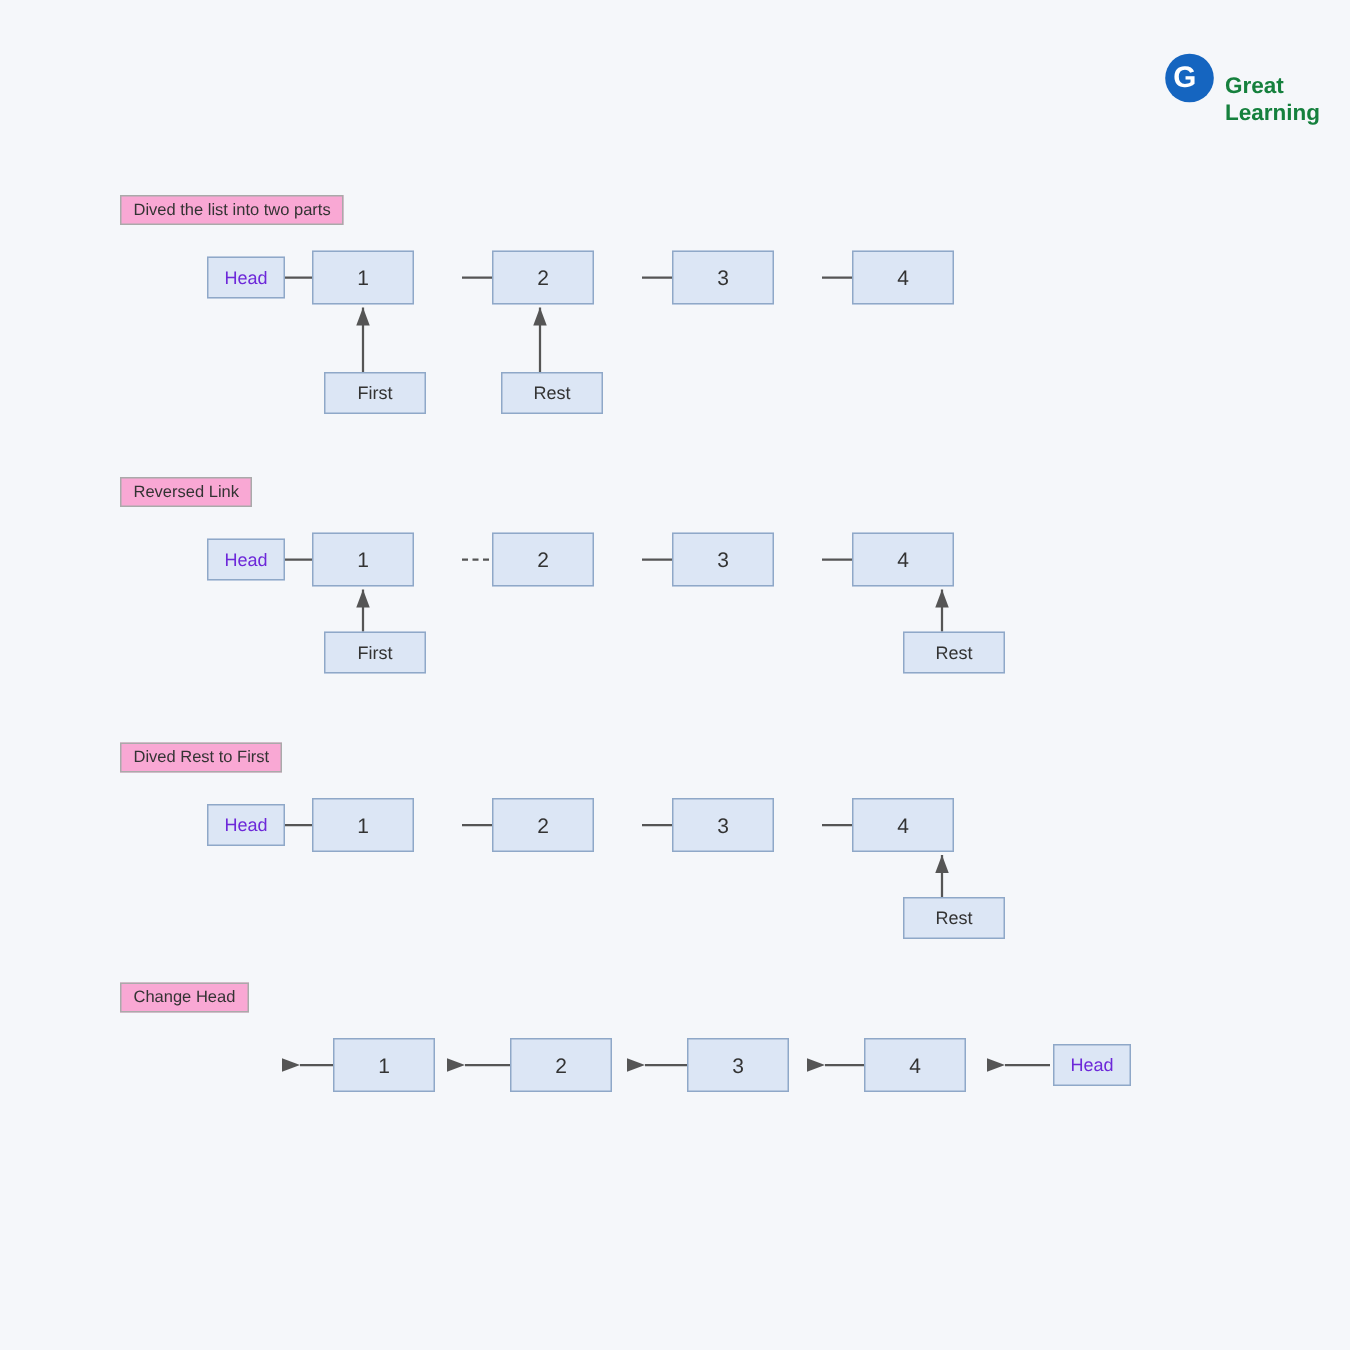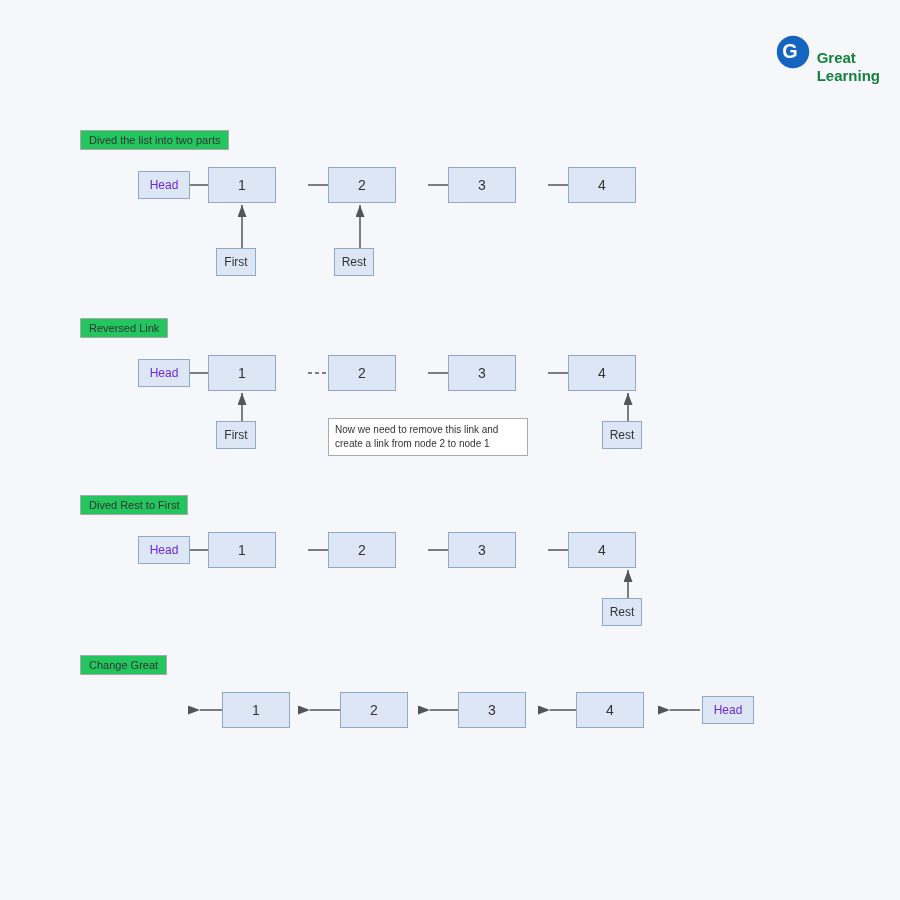--- a/index.html
+++ b/index.html
@@ -32,21 +32,21 @@
       margin-top: 31px;
     }
 
     .section {
       position: absolute;
     }
 
     .section-label {
       display: inline-block;
       border: 1px solid #aaa;
-      background: #22c55e;
+      background: #f9a8d4;
       padding: 3px 8px;
       font-size: 11px;
       color: #333;
       margin-bottom: 6px;
     }
 
     .node-box {
       display: inline-flex;
       align-items: center;
       justify-content: center;
@@ -56,21 +56,21 @@
       background: #dce6f5;
       font-size: 14px;
       color: #333;
       position: absolute;
     }
 
     .label-box {
       display: inline-flex;
       align-items: center;
       justify-content: center;
-      width: 40px;
+      width: 68px;
       height: 28px;
       border: 1.5px solid #8fa8c8;
       background: #dce6f5;
       font-size: 12px;
       color: #333;
       position: absolute;
     }
 
     .head-box {
       display: inline-flex;
@@ -188,21 +188,20 @@
   <div class="node-box" style="left:248px; top:37px;">2</div>
   
   <div class="node-box" style="left:368px; top:37px;">3</div>
   
   <div class="node-box" style="left:488px; top:37px;">4</div>
   
   <div class="label-box" style="left:136px; top:103px;">First</div>
   
   <div class="label-box" style="left:522px; top:103px;">Rest</div>
   
-  <div class="annotation-box" style="left:248px; top:100px;">Now we need to remove this link and create a link from node 2 to node 1</div>
 </div>
 
 <div class="section" style="top:495px; left:80px; width:700px; height:160px;">
   <div class="section-label">Dived Rest to First</div>
 
   <svg class="arrows" width="700" height="160">
     <defs>
       <marker id="arrowhead3" markerWidth="8" markerHeight="6" refX="8" refY="3" orient="auto">
         <polygon points="0 0, 8 3, 0 6" fill="#555"></polygon>
       </marker>
@@ -227,21 +226,21 @@
   <div class="node-box" style="left:248px; top:37px;">2</div>
   
   <div class="node-box" style="left:368px; top:37px;">3</div>
   
   <div class="node-box" style="left:488px; top:37px;">4</div>
   
   <div class="label-box" style="left:522px; top:103px;">Rest</div>
 </div>
 
 <div class="section" style="top:655px; left:80px; width:750px; height:120px;">
-  <div class="section-label">Change Great</div>
+  <div class="section-label">Change Head</div>
 
   <svg class="arrows" width="750" height="120">
     <defs>
       <marker id="arrowhead4" markerWidth="8" markerHeight="6" refX="8" refY="3" orient="auto">
         <polygon points="0 0, 8 3, 0 6" fill="#555"></polygon>
       </marker>
       <marker id="arrowhead4l" markerWidth="8" markerHeight="6" refX="0" refY="3" orient="auto">
         <polygon points="8 0, 0 3, 8 6" fill="#555"></polygon>
       </marker>
     </defs>

